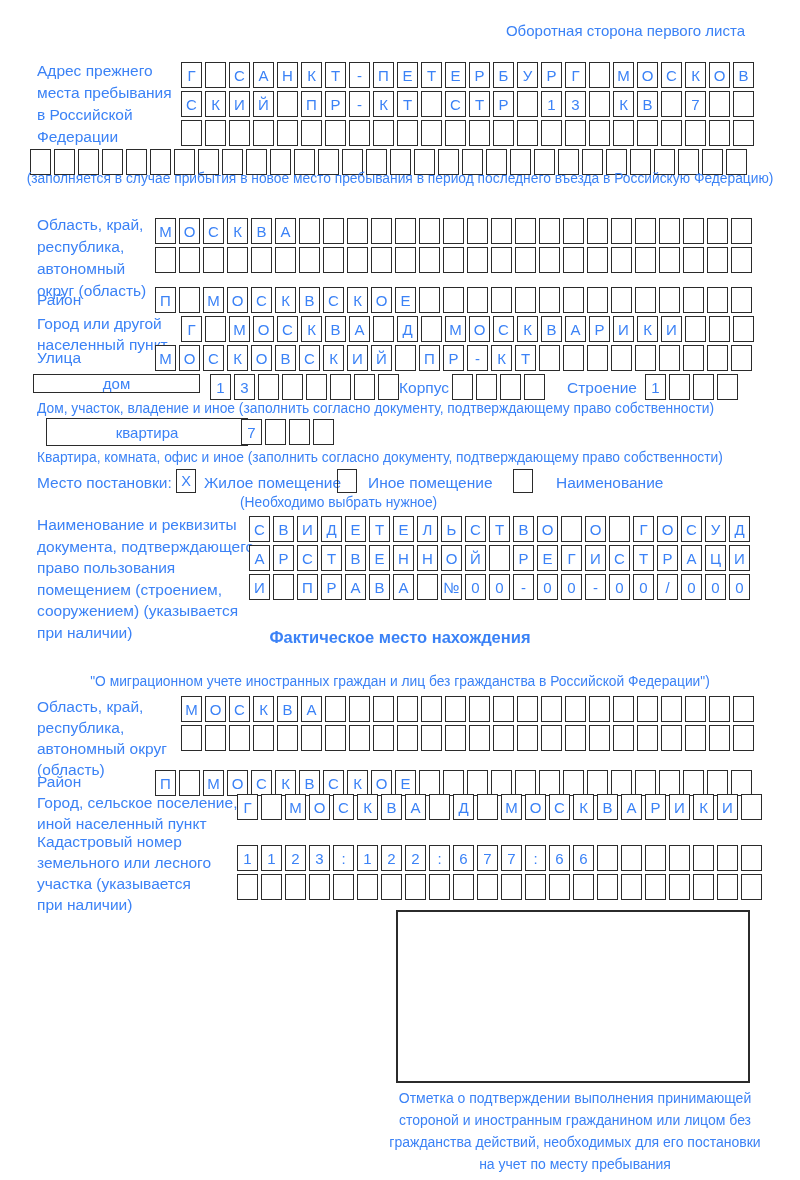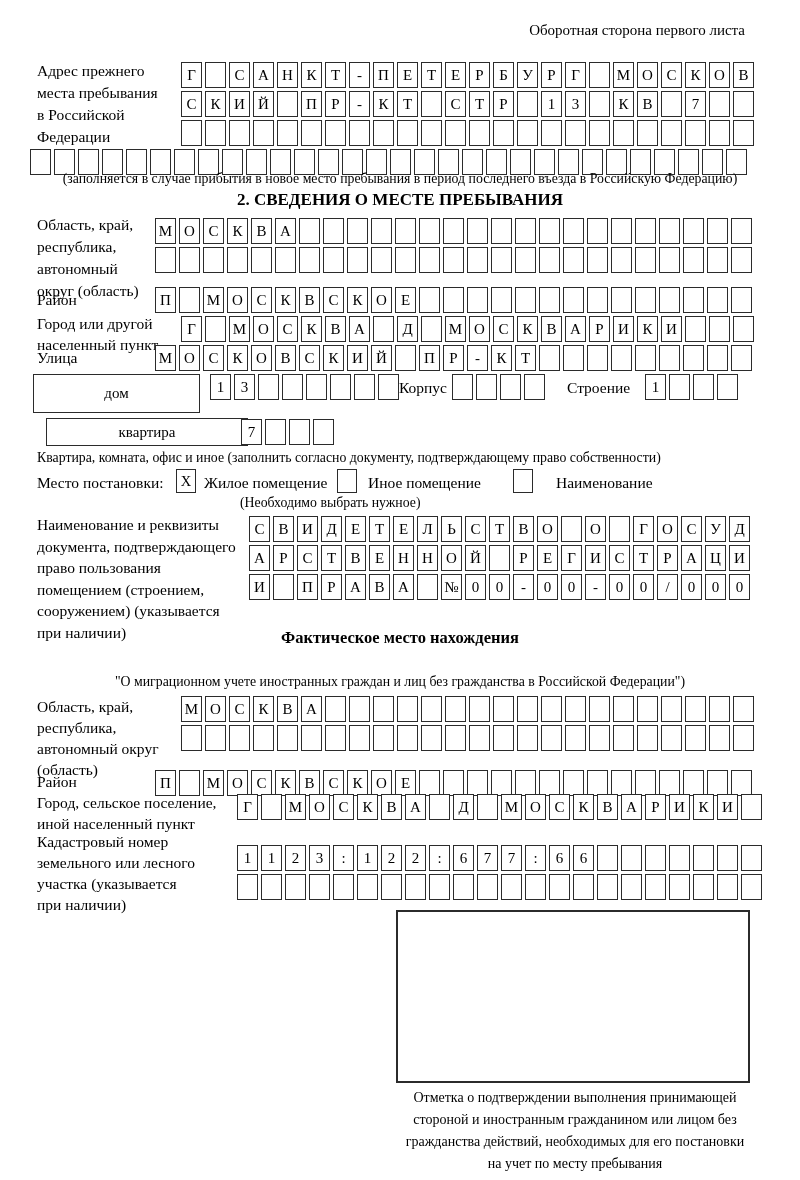--- a/index.html
+++ b/index.html
@@ -1,18 +1,18 @@
 <!DOCTYPE html>
 <html><head>
 <meta charset="utf-8">
 <style>
   html,body { margin:0; padding:0; background:#ffffff; }
   .page {
     position:relative; width:800px; height:1180px; background:#ffffff;
-    font-family:Liberation Serif, serif; color:#000000; overflow:hidden;
+    font-family:Liberation Sans, sans-serif; color:#3b82f6; overflow:hidden;
   }
   .abs { position:absolute; }
   .lbl { font-size:15.5px; line-height:21px; white-space:pre-line; }
   .lbl-tall { line-height:22px; }
   .cellrow { display:flex; gap:3px; }
   .cell {
     box-sizing:border-box; flex:0 0 21px; width:21px; height:26px;
     border:1.6px solid #2b2b2b; display:flex; align-items:center; justify-content:center;
     font-size:15px; background:#fff;
   }
@@ -148,21 +148,20 @@
       <div class="cell"></div>
       <div class="cell"></div>
       <div class="cell"></div>
       <div class="cell"></div>
       <div class="cell"></div>
       <div class="cell"></div>
       <div class="cell"></div>
     </div>
   <div class="abs caption caption-c" style="top:171px">(заполняется в случае прибытия в новое место пребывания в период последнего въезда в Российскую Федерацию)</div>
 
-  <div class="abs title" style="top:190px">2. СВЕДЕНИЯ О МЕСТЕ ПРЕБЫВАНИЯ</div>
 
   <div class="abs lbl lbl-tall" style="left:37px; top:214px">Область, край,
 республика,
 автономный
 округ (область)</div>
   <div class="abs cellrow" style="left:155px; top:218px">
       <div class="cell">М</div>
       <div class="cell">О</div>
       <div class="cell">С</div>
       <div class="cell">К</div>
@@ -296,21 +295,21 @@
       <div class="cell"></div>
       <div class="cell"></div>
       <div class="cell"></div>
       <div class="cell"></div>
       <div class="cell"></div>
       <div class="cell"></div>
       <div class="cell"></div>
       <div class="cell"></div>
     </div>
 
-  <div class="abs boxlbl" style="left:33px; top:374px; width:167px; height:39px">дом</div>
+  <div class="abs boxlbl" style="left:33px; top:374px; width:167px; height:19px">дом</div>
   <div class="abs cellrow" style="left:210px; top:374px">
       <div class="cell">1</div>
       <div class="cell">3</div>
       <div class="cell"></div>
       <div class="cell"></div>
       <div class="cell"></div>
       <div class="cell"></div>
       <div class="cell"></div>
       <div class="cell"></div>
     </div>
@@ -321,20 +320,21 @@
       <div class="cell"></div>
       <div class="cell"></div>
     </div>
   <div class="abs lbl" style="left:567px; top:377px">Строение</div>
   <div class="abs cellrow" style="left:645px; top:374px">
       <div class="cell">1</div>
       <div class="cell"></div>
       <div class="cell"></div>
       <div class="cell"></div>
     </div>
+  <div class="abs caption" style="left:37px; top:401px">Дом, участок, владение и иное (заполнить согласно документу, подтверждающему право собственности)</div>
 
   <div class="abs boxlbl" style="left:46px; top:418px; width:202px; height:28px">квартира</div>
   <div class="abs cellrow" style="left:241px; top:419px">
       <div class="cell">7</div>
       <div class="cell"></div>
       <div class="cell"></div>
       <div class="cell"></div>
     </div>
   <div class="abs caption" style="left:37px; top:450px">Квартира, комната, офис и иное (заполнить согласно документу, подтверждающему право собственности)</div>
 

